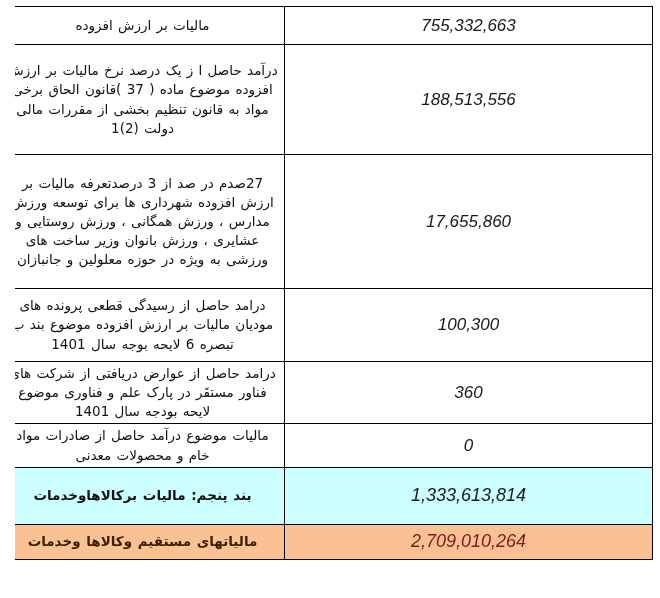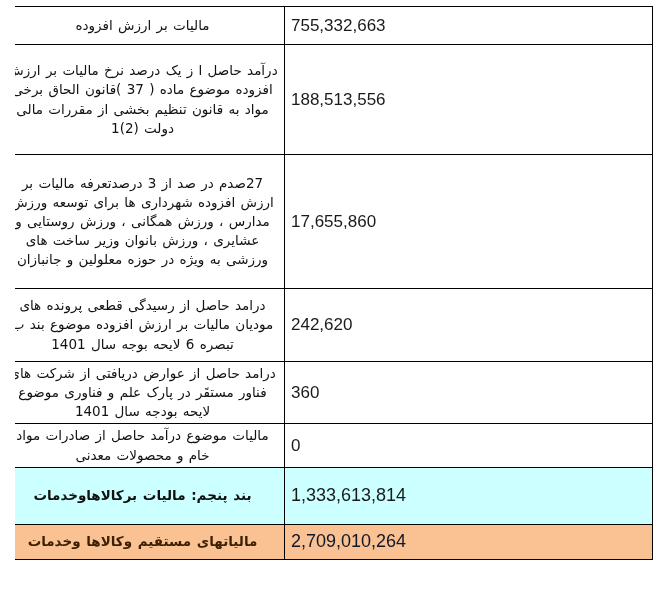--- a/index.html
+++ b/index.html
@@ -37,24 +37,26 @@
     text-align: center;
     direction: rtl;
     font-size: 13.5px;
     line-height: 1.42;
     color: #111111;
     letter-spacing: -0.1px;
     word-spacing: 1px;
   }
   td.value-cell {
     width: 355px;
+    text-align: center;
     direction: ltr;
     font-size: 17px;
     color: #1a1a1a;
     font-family: "Liberation Sans", "DejaVu Sans", sans-serif;
+    font-style: italic;
   }
   
   tr.r1 td { height: 33px; }
   tr.r2 td { height: 105px; }
   tr.r3 td { height: 129px; }
   tr.r4 td { height: 68px; }
   tr.r5 td { height: 56px; }
   tr.r6 td { height: 36px; }
   tr.r7 td { height: 52px; }
   tr.r8 td { height: 30px; }
@@ -67,21 +69,21 @@
     font-size: 13.5px;
     font-weight: 600;
   }
   tr.highlight-orange td.desc-cell {
     color: #3a1f00;
   }
   tr.highlight-cyan td.value-cell,
   tr.highlight-orange td.value-cell {
     font-size: 18px;
   }
-  tr.highlight-orange td.value-cell { color: #0f172a; }
+  tr.highlight-orange td.value-cell { color: #7f1d1d; }
   .nowrap-num { white-space: nowrap; }
 </style>
 </head>
 <body>
 
 <div id="tax-table-wrap">
   <table class="tax-table">
     <tbody>
 
       <tr class="r1">
@@ -93,21 +95,21 @@
         <td class="value-cell nowrap-num">188,513,556</td>
         <td class="desc-cell">درآمد حاصل ا ز یک درصد نرخ مالیات بر ارزش افزوده موضوع ماده ( 37 )قانون الحاق برخی مواد به قانون تنظیم بخشی از مقررات مالی دولت (2)1</td>
       </tr>
 
       <tr class="r3">
         <td class="value-cell nowrap-num">17,655,860</td>
         <td class="desc-cell">27صدم در صد از 3 درصدتعرفه  مالیات بر ارزش افزوده شهرداری ها برای توسعه ورزش مدارس ، ورزش همگانی ، ورزش روستایی و عشایری ، ورزش بانوان وزیر ساخت های ورزشی به ویژه در حوزه معلولین و جانبازان</td>
       </tr>
 
       <tr class="r4">
-        <td class="value-cell nowrap-num">242,620</td>
+        <td class="value-cell nowrap-num">100,300</td>
         <td class="desc-cell">درامد حاصل از رسیدگی قطعی پرونده های مودیان مالیات بر ارزش افزوده موضوع بند ب تبصره 6 لایحه بوجه سال 1401</td>
       </tr>
 
       <tr class="r5">
         <td class="value-cell nowrap-num">360</td>
         <td class="desc-cell">درامد حاصل از عوارض دریافتی از شرکت های فناور مستقَر در پارک علم و فناوری موضوع لایحه بودجه سال 1401</td>
       </tr>
 
       <tr class="r6">
         <td class="value-cell nowrap-num">0</td>

